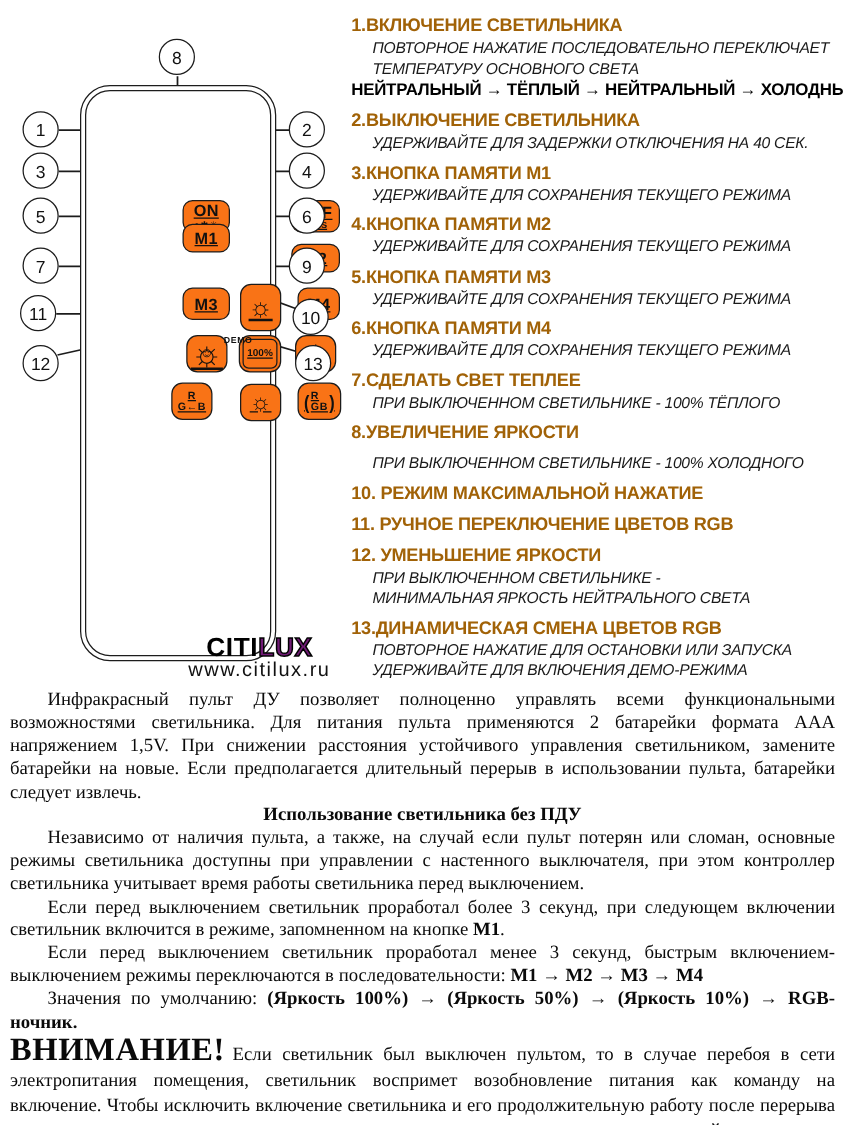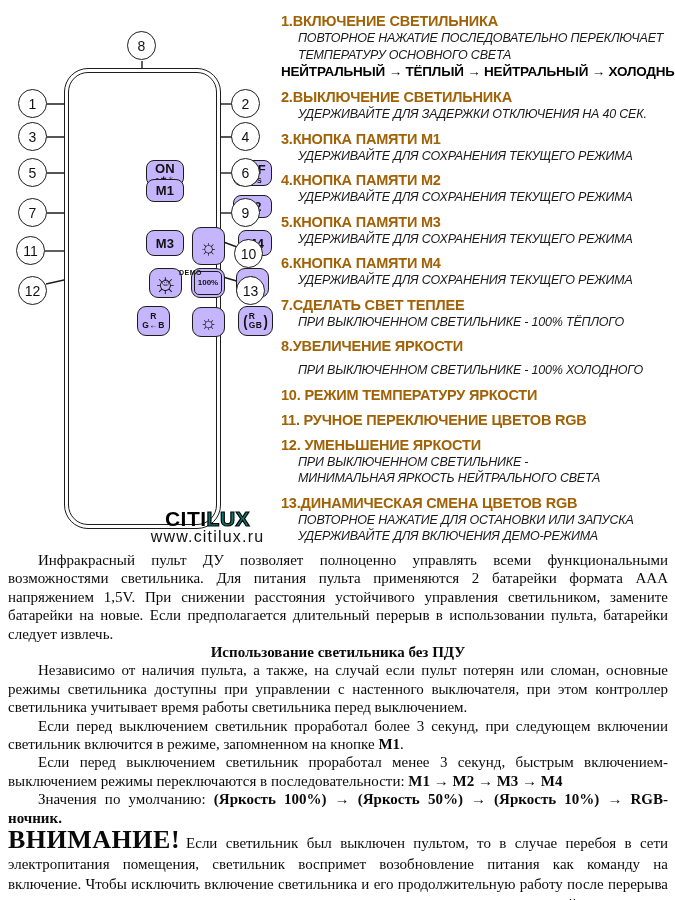--- a/index.html
+++ b/index.html
@@ -14,23 +14,23 @@
   .lines { position:absolute; left:0; top:0; pointer-events:none; }
   .remote {
     position:absolute; left:64px; top:68px; width:157px; height:461px;
     border:1.6px solid #1c1c1c; border-radius:24px; background:#fff;
   }
   .remote::after {
     content:""; position:absolute; inset:3px;
     border:1.1px solid #1c1c1c; border-radius:20px;
   }
   .btn {
-    position:absolute; border:1.6px solid #1c1c1c; border-radius:8px; background:#c4b5fd;
+    position:absolute; border:1.6px solid #1c1c1c; border-radius:8px; background:#f97316;
     display:flex; flex-direction:column; align-items:center; justify-content:center;
-    color:#111; z-index:2; line-height:1;
+    color:#111; z-index:2; line-height:1;text-decoration:underline;
   }
   .btn .blabel { font-weight:bold; font-size:13px; letter-spacing:0.3px; }
   .btn .bsub   { font-size:7.5px; font-weight:bold; margin-top:1px; letter-spacing:1px;}
   .btn .bsub2  { font-size:7px;  font-weight:bold; margin-top:1px; }
   .btn-on  { left:81px;  top:91px;  width:38px; height:26px; }
   .btn-off { left:168px; top:91px;  width:39px; height:26px; }
   .btn-m1  { left:81px;  top:110px; width:38px; height:23px; }
   .btn-m2  { left:168px; top:126px; width:39px; height:23px; }
   .btn-m3  { left:81px;  top:161px; width:38px; height:26px; }
   .btn-m4  { left:173px; top:161px; width:34px; height:26px; }
@@ -55,21 +55,21 @@
   .demo-caption { position:absolute; left:173px; top:269px; width:35px; text-align:center;
     font-size:7px; font-weight:bold; letter-spacing:0.5px; color:#111; z-index:2;}
   .co {
     position:absolute; width:29px; height:29px; border-radius:50%;
     border:1.5px solid #1c1c1c; background:#fff; z-index:3;
     display:flex; align-items:center; justify-content:center;
     font-size:14px; color:#111;
   }
   .logo { position:absolute; left:64px; top:438px; width:157px; text-align:center;
     font-weight:800; font-size:21px; letter-spacing:0.5px; color:#000; z-index:2;}
-  .logo .lux { color:#0f766e; -webkit-text-stroke:1.2px #000; }
+  .logo .lux { color:#701a75; -webkit-text-stroke:1.2px #000; }
   .logo-url { position:absolute; left:64px; top:459px; width:157px; text-align:center;
     font-size:16px; letter-spacing:1.2px; color:#111; z-index:2;}
   
   .instr { position:absolute; left:281px; top:12px; width:392px; }
   .item { margin-bottom:7px; }
   .ititle { font-weight:bold; font-size:14.5px; line-height:18px; color:#a16207; letter-spacing:-0.2px; }
   .isub { font-style:italic; font-size:12.5px; line-height:16.5px; margin-left:17px;
           color:#1a1a1a; letter-spacing:-0.2px; white-space:nowrap; }
   .ibold { font-weight:bold; font-size:13.5px; line-height:18px; white-space:nowrap; letter-spacing:-0.2px;}
   
@@ -213,21 +213,21 @@
       <div class="ititle"><span>7.</span><span>СДЕЛАТЬ СВЕТ ТЕПЛЕЕ</span></div>
       <div class="isub">ПРИ ВЫКЛЮЧЕННОМ СВЕТИЛЬНИКЕ - 100% ТЁПЛОГО</div>
     </div>
     <div class="item">
       <div class="ititle"><span>8.</span><span>УВЕЛИЧЕНИЕ ЯРКОСТИ</span></div>
     </div>
     <div class="item">
       <div class="isub">ПРИ ВЫКЛЮЧЕННОМ СВЕТИЛЬНИКЕ -  100% ХОЛОДНОГО</div>
     </div>
     <div class="item">
-      <div class="ititle"><span>10. </span><span>РЕЖИМ ТЕМПЕРАТУРУ ЯРКОСТИ</span></div>
+      <div class="ititle"><span>10. </span><span>РЕЖИМ МАКСИМАЛЬНОЙ НАЖАТИЕ</span></div>
     </div>
     <div class="item">
       <div class="ititle"><span>11. </span><span>РУЧНОЕ ПЕРЕКЛЮЧЕНИЕ ЦВЕТОВ RGB</span></div>
     </div>
     <div class="item">
       <div class="ititle"><span>12. </span><span>УМЕНЬШЕНИЕ ЯРКОСТИ</span></div>
       <div class="isub">ПРИ ВЫКЛЮЧЕННОМ СВЕТИЛЬНИКЕ -</div>
       <div class="isub">МИНИМАЛЬНАЯ ЯРКОСТЬ НЕЙТРАЛЬНОГО СВЕТА</div>
     </div>
     <div class="item">

